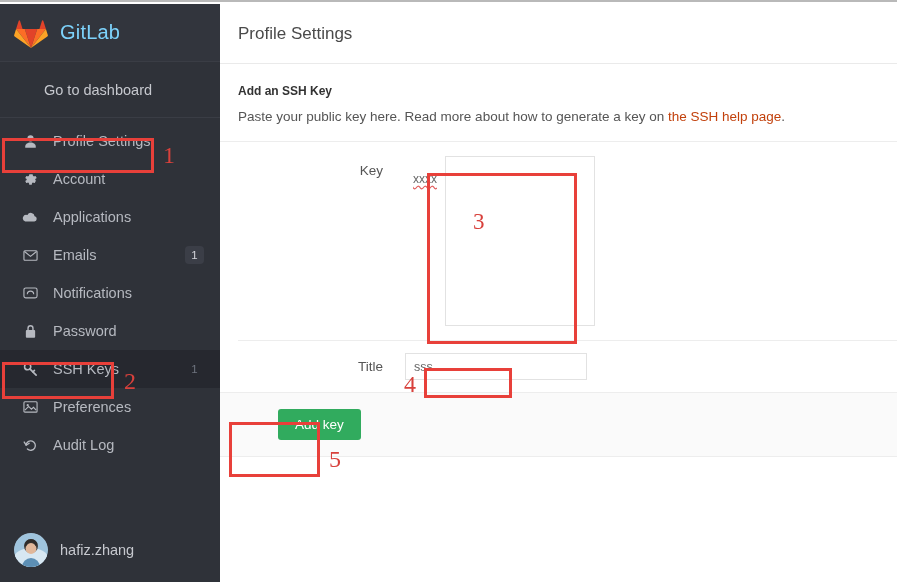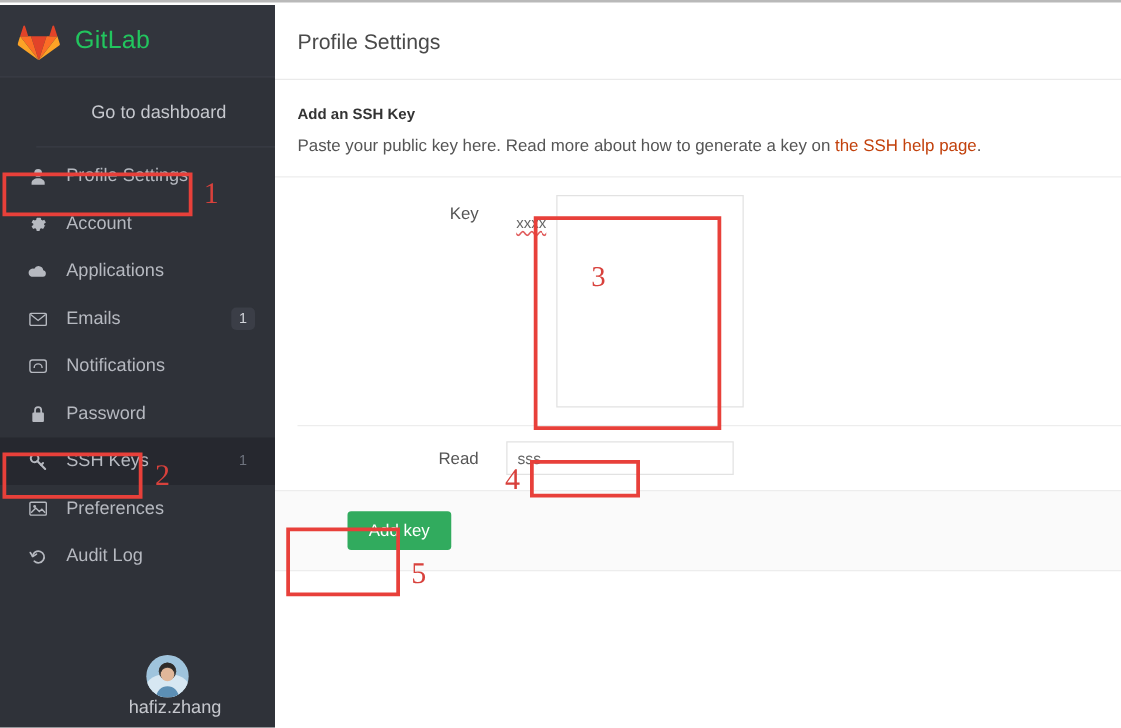--- a/index.html
+++ b/index.html
@@ -35,33 +35,32 @@
   .sb-brand {
     height: 58px;
     display: flex;
     align-items: center;
     padding-left: 14px;
     background: #32353d;
     border-bottom: 1px solid #3a3d45;
   }
   .sb-brand .logo { width: 34px; height: 34px; flex: 0 0 34px; }
   .sb-brand .brand-text {
-    color: #22c55e;
+    color: #7dd3fc;
     font-size: 20px;
     margin-left: 12px;
     letter-spacing: .2px;
   }
 
   .sb-dash {
     height: 56px;
     display: flex;
     align-items: center;
     padding-left: 44px;
     border-bottom: 1px solid #3a3d45;
-    margin-left: 29px;
   }
   .sb-dash span {
     color: #c6c8ce;
     font-size: 14.5px;
   }
 
   .sb-nav { padding-top: 4px; }
 
   .sb-item {
     position: relative;
@@ -99,28 +98,27 @@
     line-height: 18px;
     text-align: center;
   }
   .sb-item.active .badge {
     background: transparent;
     color: #6e737e;
   }
 
   .sb-user {
     position: absolute;
-    left: 17px;
+    left: 0;
     bottom: 8px;
     width: 220px;
     height: 52px;
     display: flex;
     align-items: center;
     padding-left: 14px;
-    flex-direction: column;
   }
   .sb-user .avatar {
     width: 34px;
     height: 34px;
     border-radius: 50%;
     flex: 0 0 34px;
     overflow: hidden;
     background: #7d8a97;
     position: relative;
   }
@@ -437,21 +435,21 @@
     <form>
 
       <div class="frow fr-key">
         <div class="flabel">Key</div>
         <textarea class="key-area" placeholder="" style="color: transparent;">xxxx</textarea>
       </div>
 
       <div class="rule"></div>
 
       <div class="frow fr-title">
-        <div class="flabel">Read</div>
+        <div class="flabel">Title</div>
         <input class="title-input" type="text" placeholder="" value="sss" style="">
       </div>
 
       <div class="form-footer">
         <button type="button" class="btn-add">Add key</button>
       </div>
 
     </form>
   </div>
 

